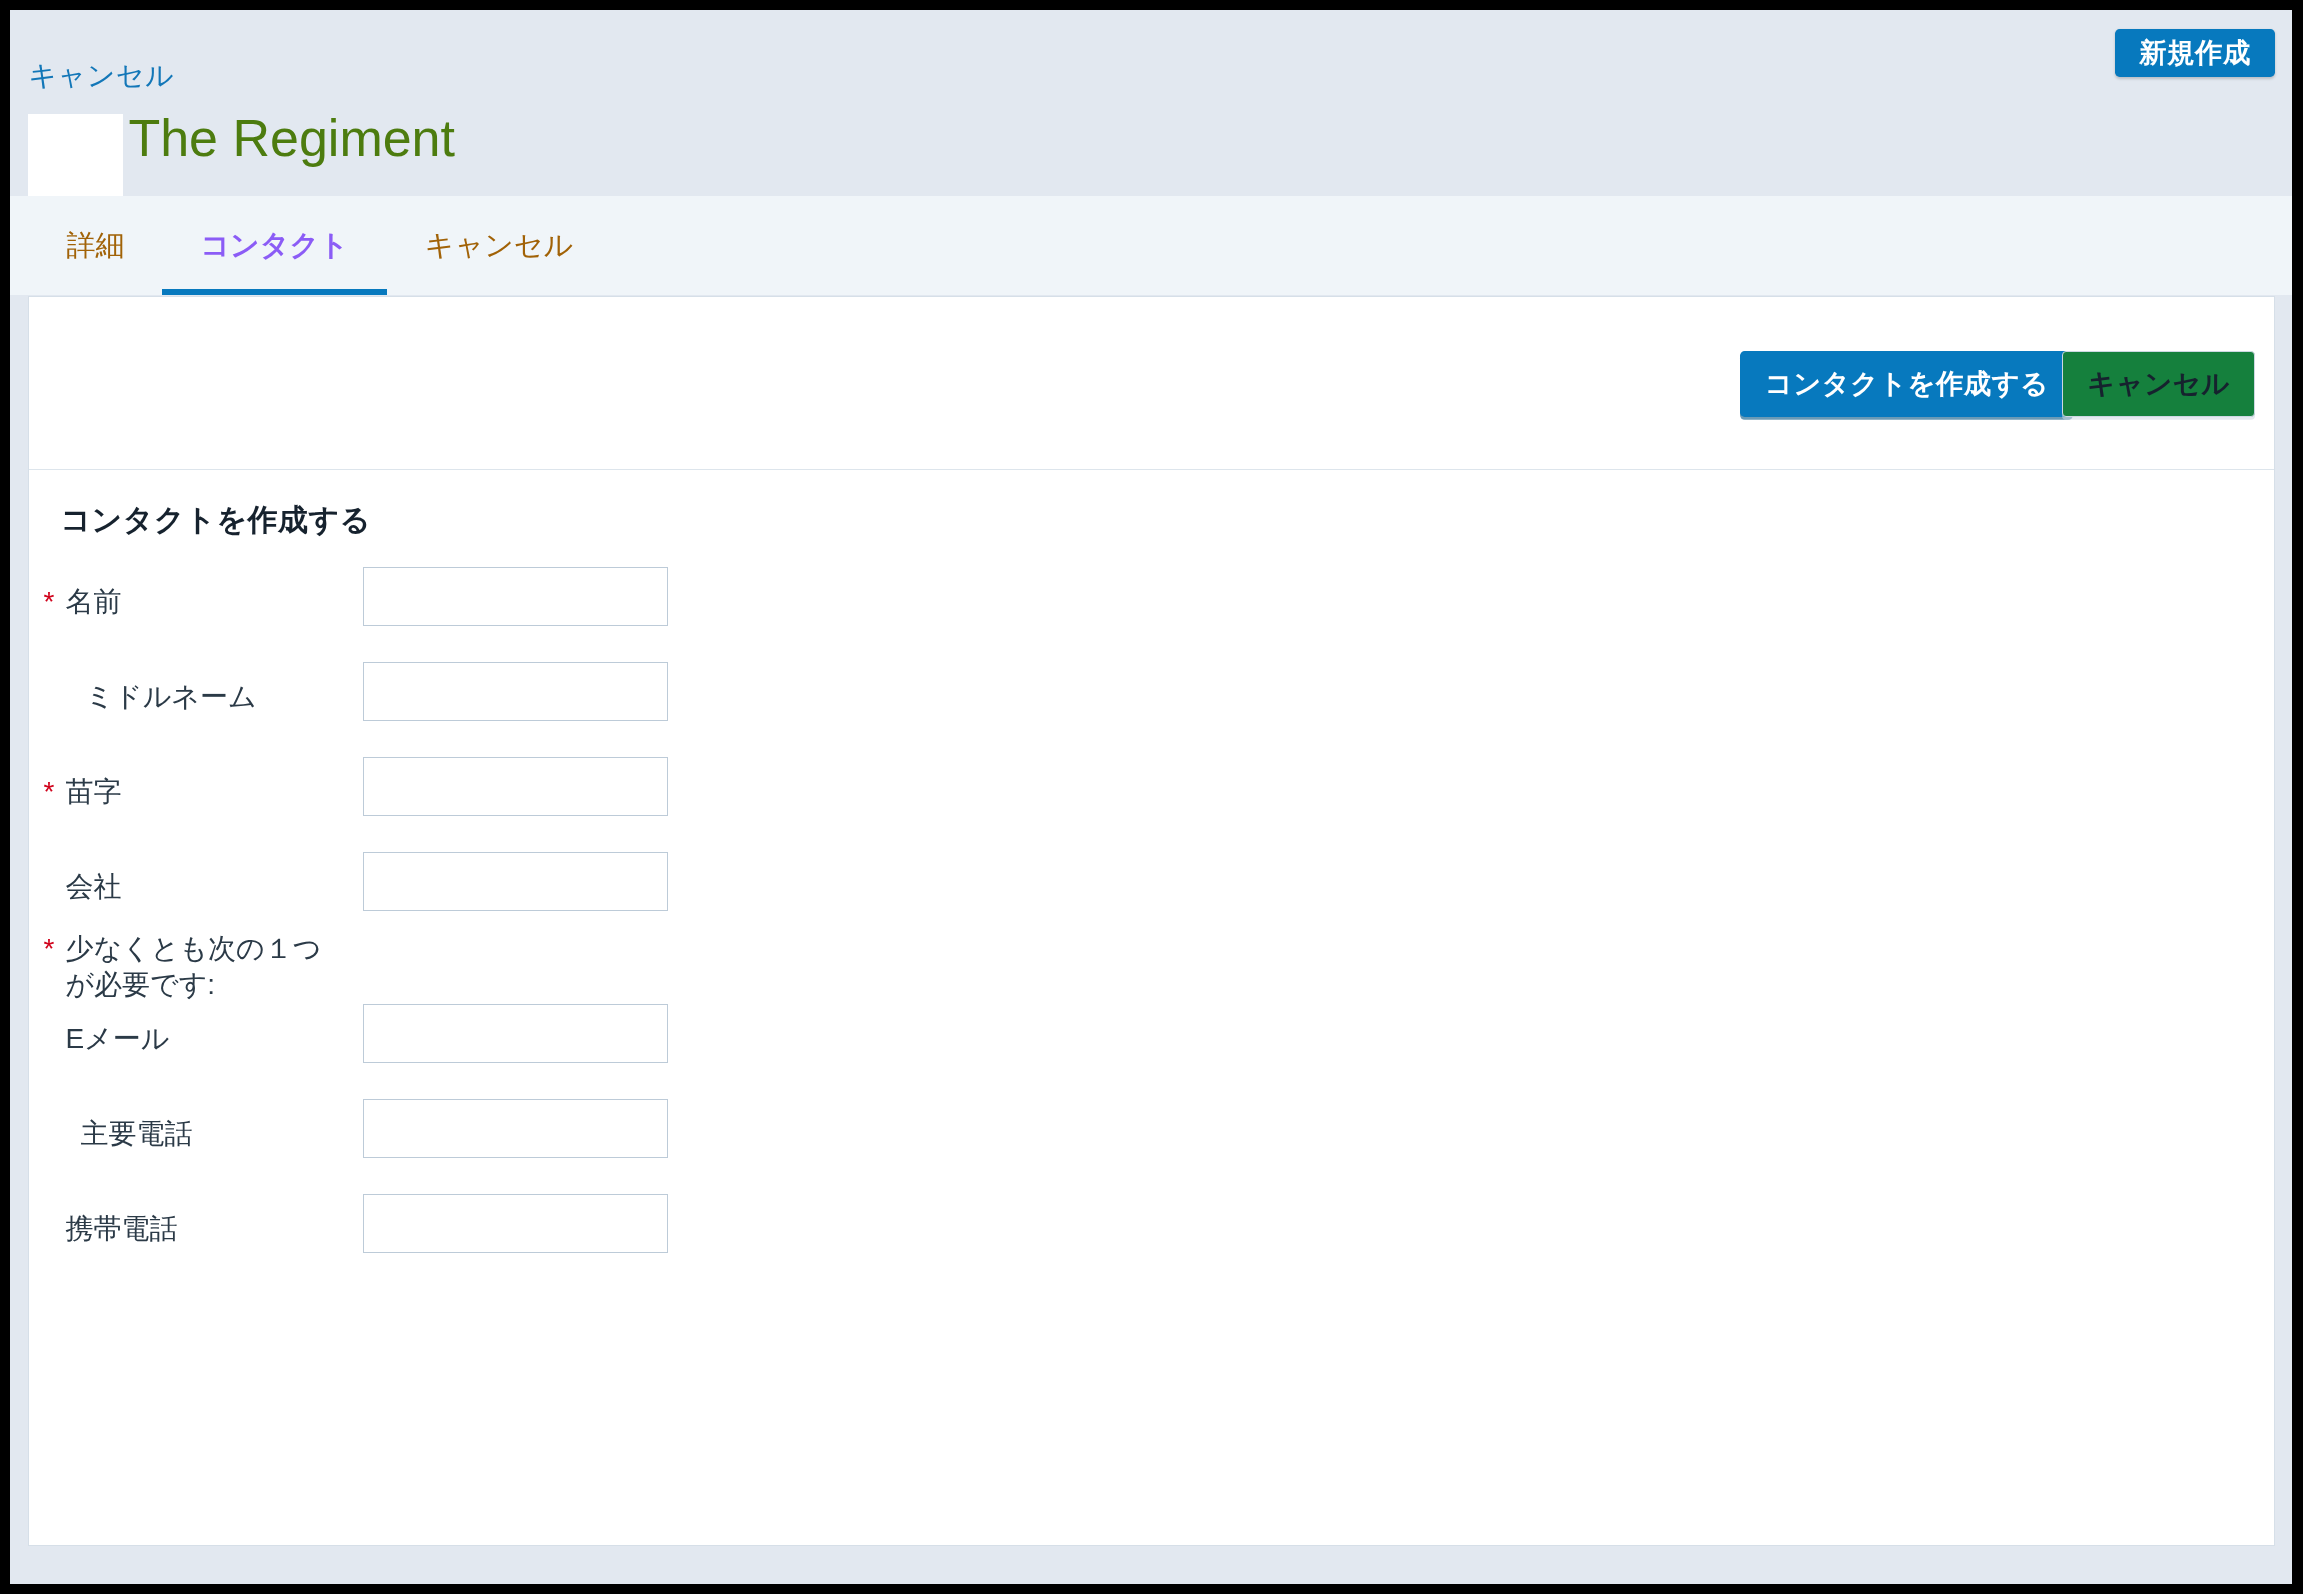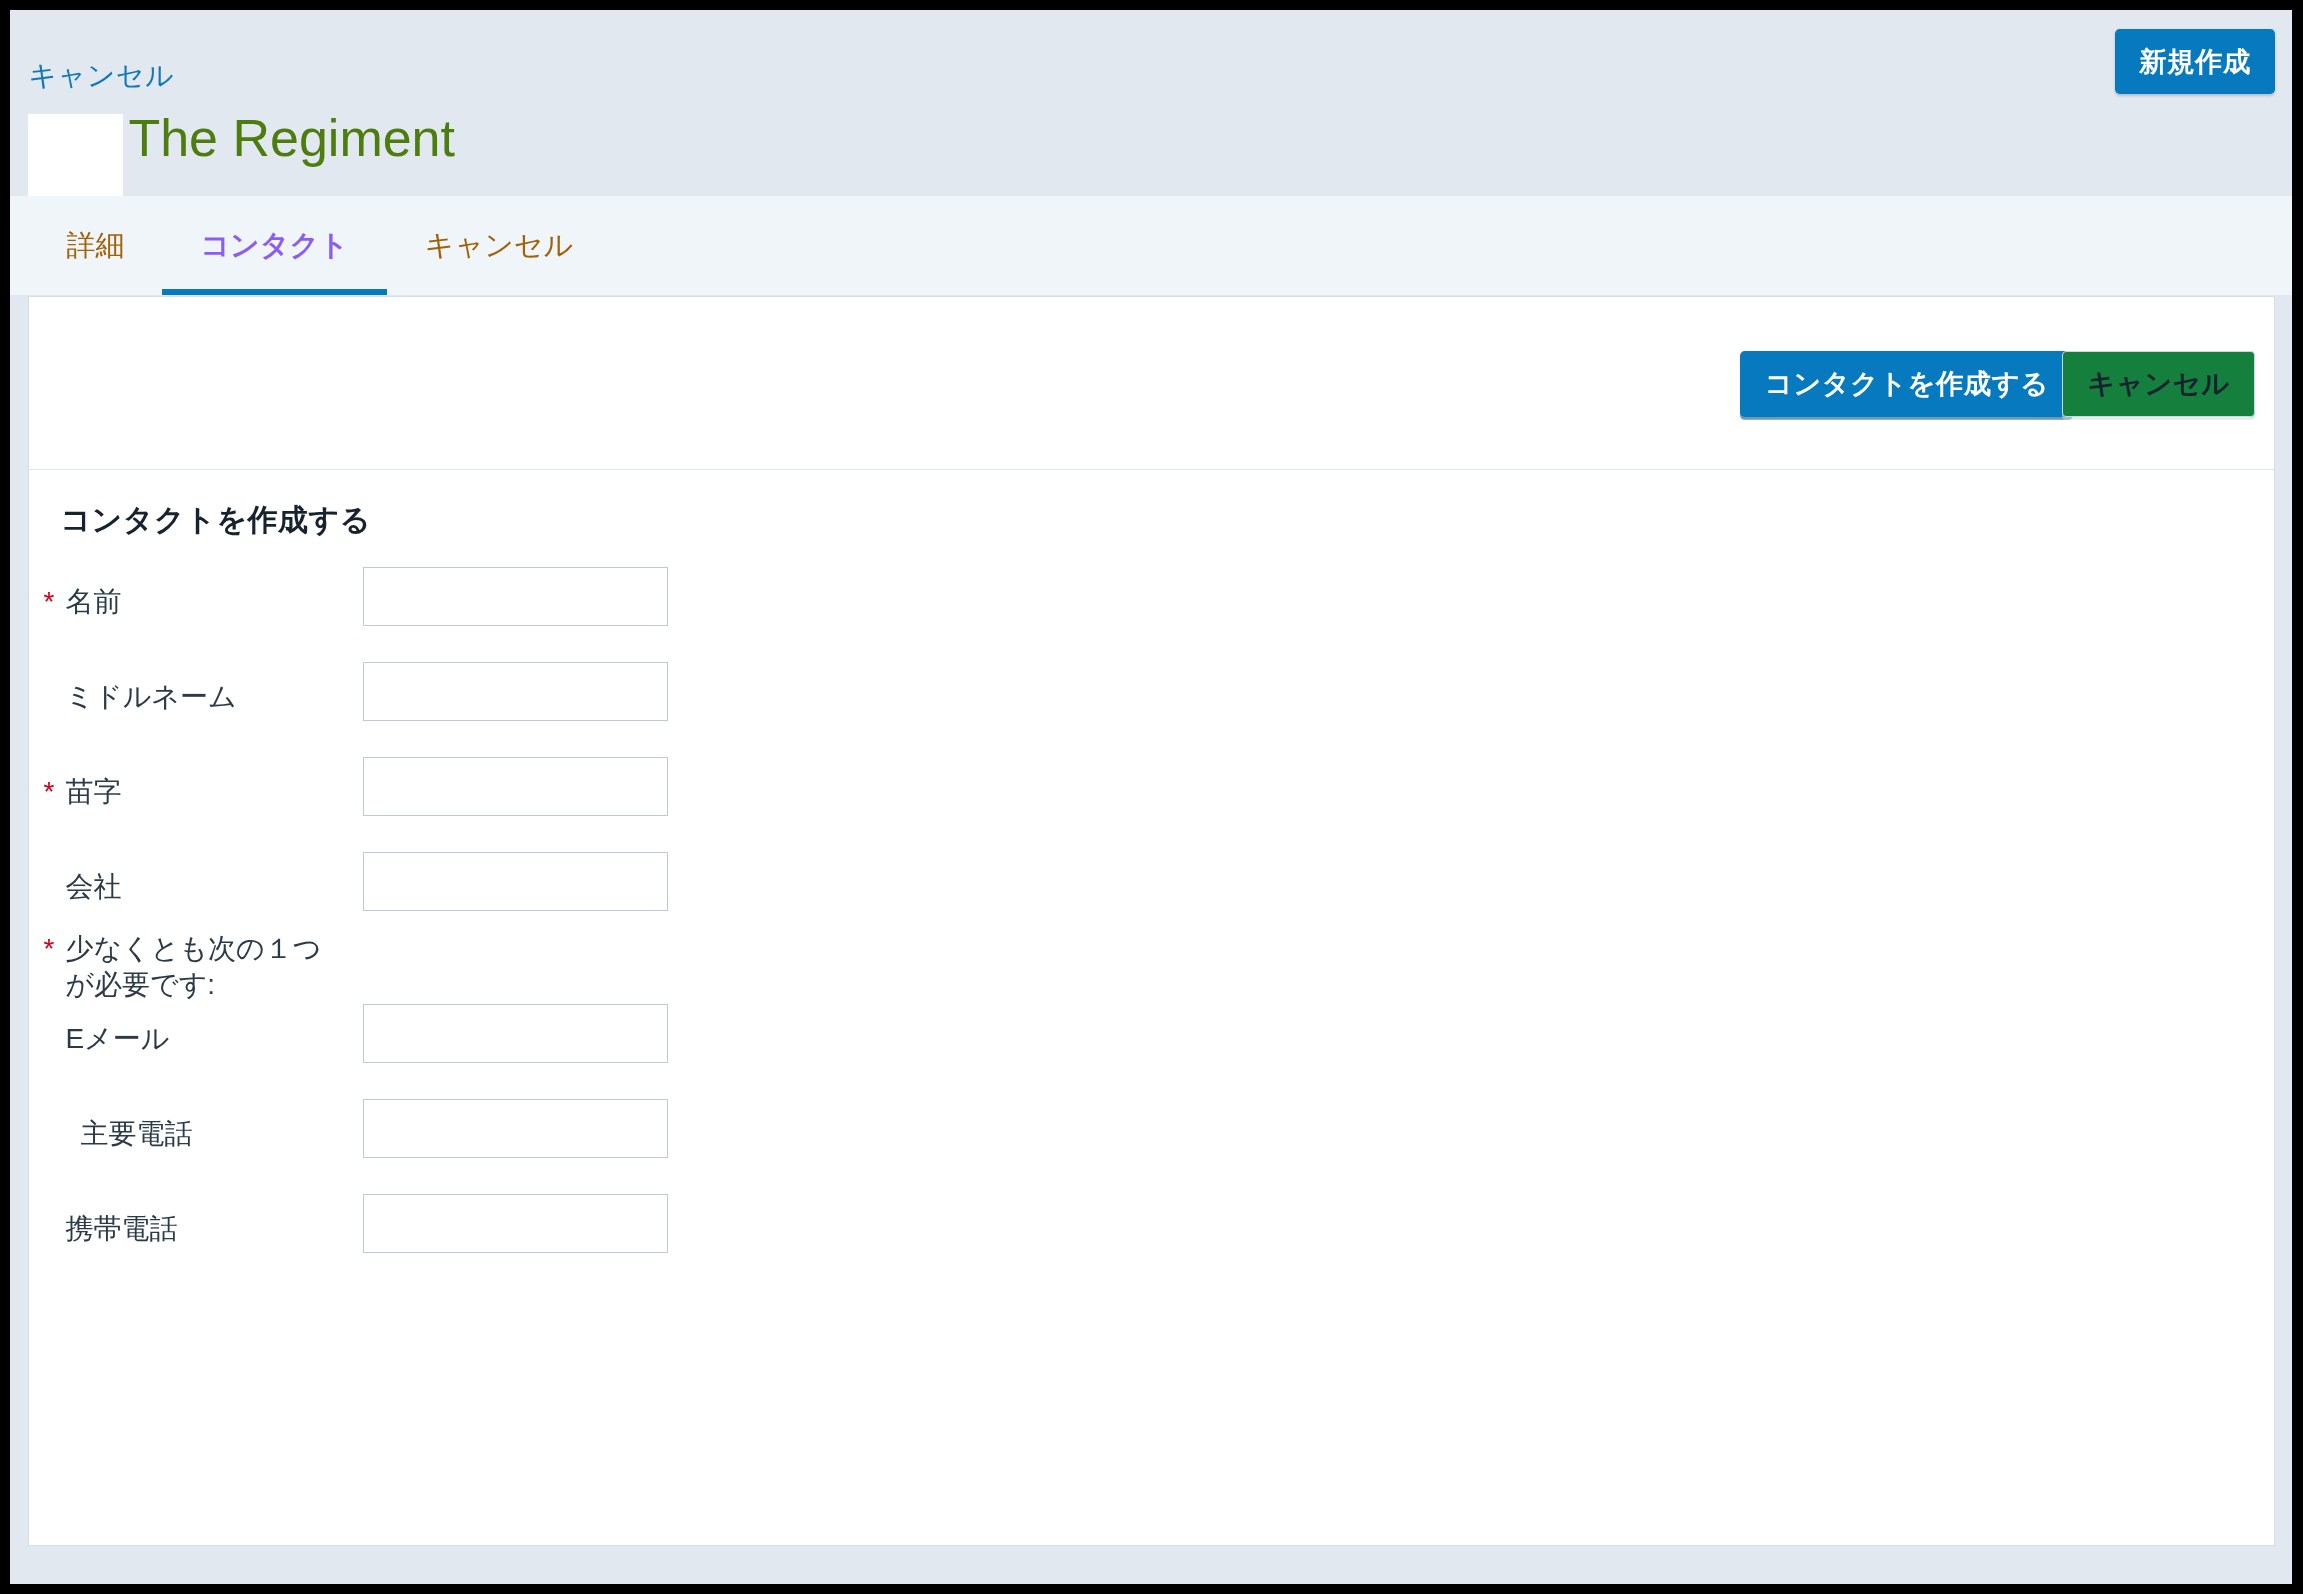--- a/index.html
+++ b/index.html
@@ -45,21 +45,21 @@
     line-height: 28px;
     color: #1377b8;
     letter-spacing: 0.5px;
     cursor: pointer;
   }
 
   .new-button {
     position: absolute;
     right: 17px;
     top: 19px;
-    height: 65px;
+    height: 48px;
     padding: 0 24.6px;
     background: #0779be;
     color: #ffffff;
     border: none;
     border-radius: 4.7px;
     font-family: "Liberation Sans", "DejaVu Sans", sans-serif;
     font-size: 27.4px;
     font-weight: bold;
     letter-spacing: 0.5px;
     cursor: pointer;
@@ -242,21 +242,21 @@
     font-size: 26.5px;
     color: #16222e;
     padding: 0 9.5px;
     outline: none;
   }
 
   
   .row-firstname  .field-label { top: 17px; }
   .row-firstname  .field-input { top: 0px; }
 
-  .row-middlename .field-label { top: 17px; }
+  .row-middlename .field-label { top: 17px; margin-left: 20px; }
   .row-middlename .field-input { top: 0px; }
 
   .row-lastname   .field-label { top: 17px; }
   .row-lastname   .field-input { top: 0px; }
 
   .row-company    .field-label { top: 17px; }
   .row-company    .field-input { top: 0px; }
 
   .row-atleast    { height: 57px; }
   .row-atleast .field-label { top: 1.9px; width: 256px; }

